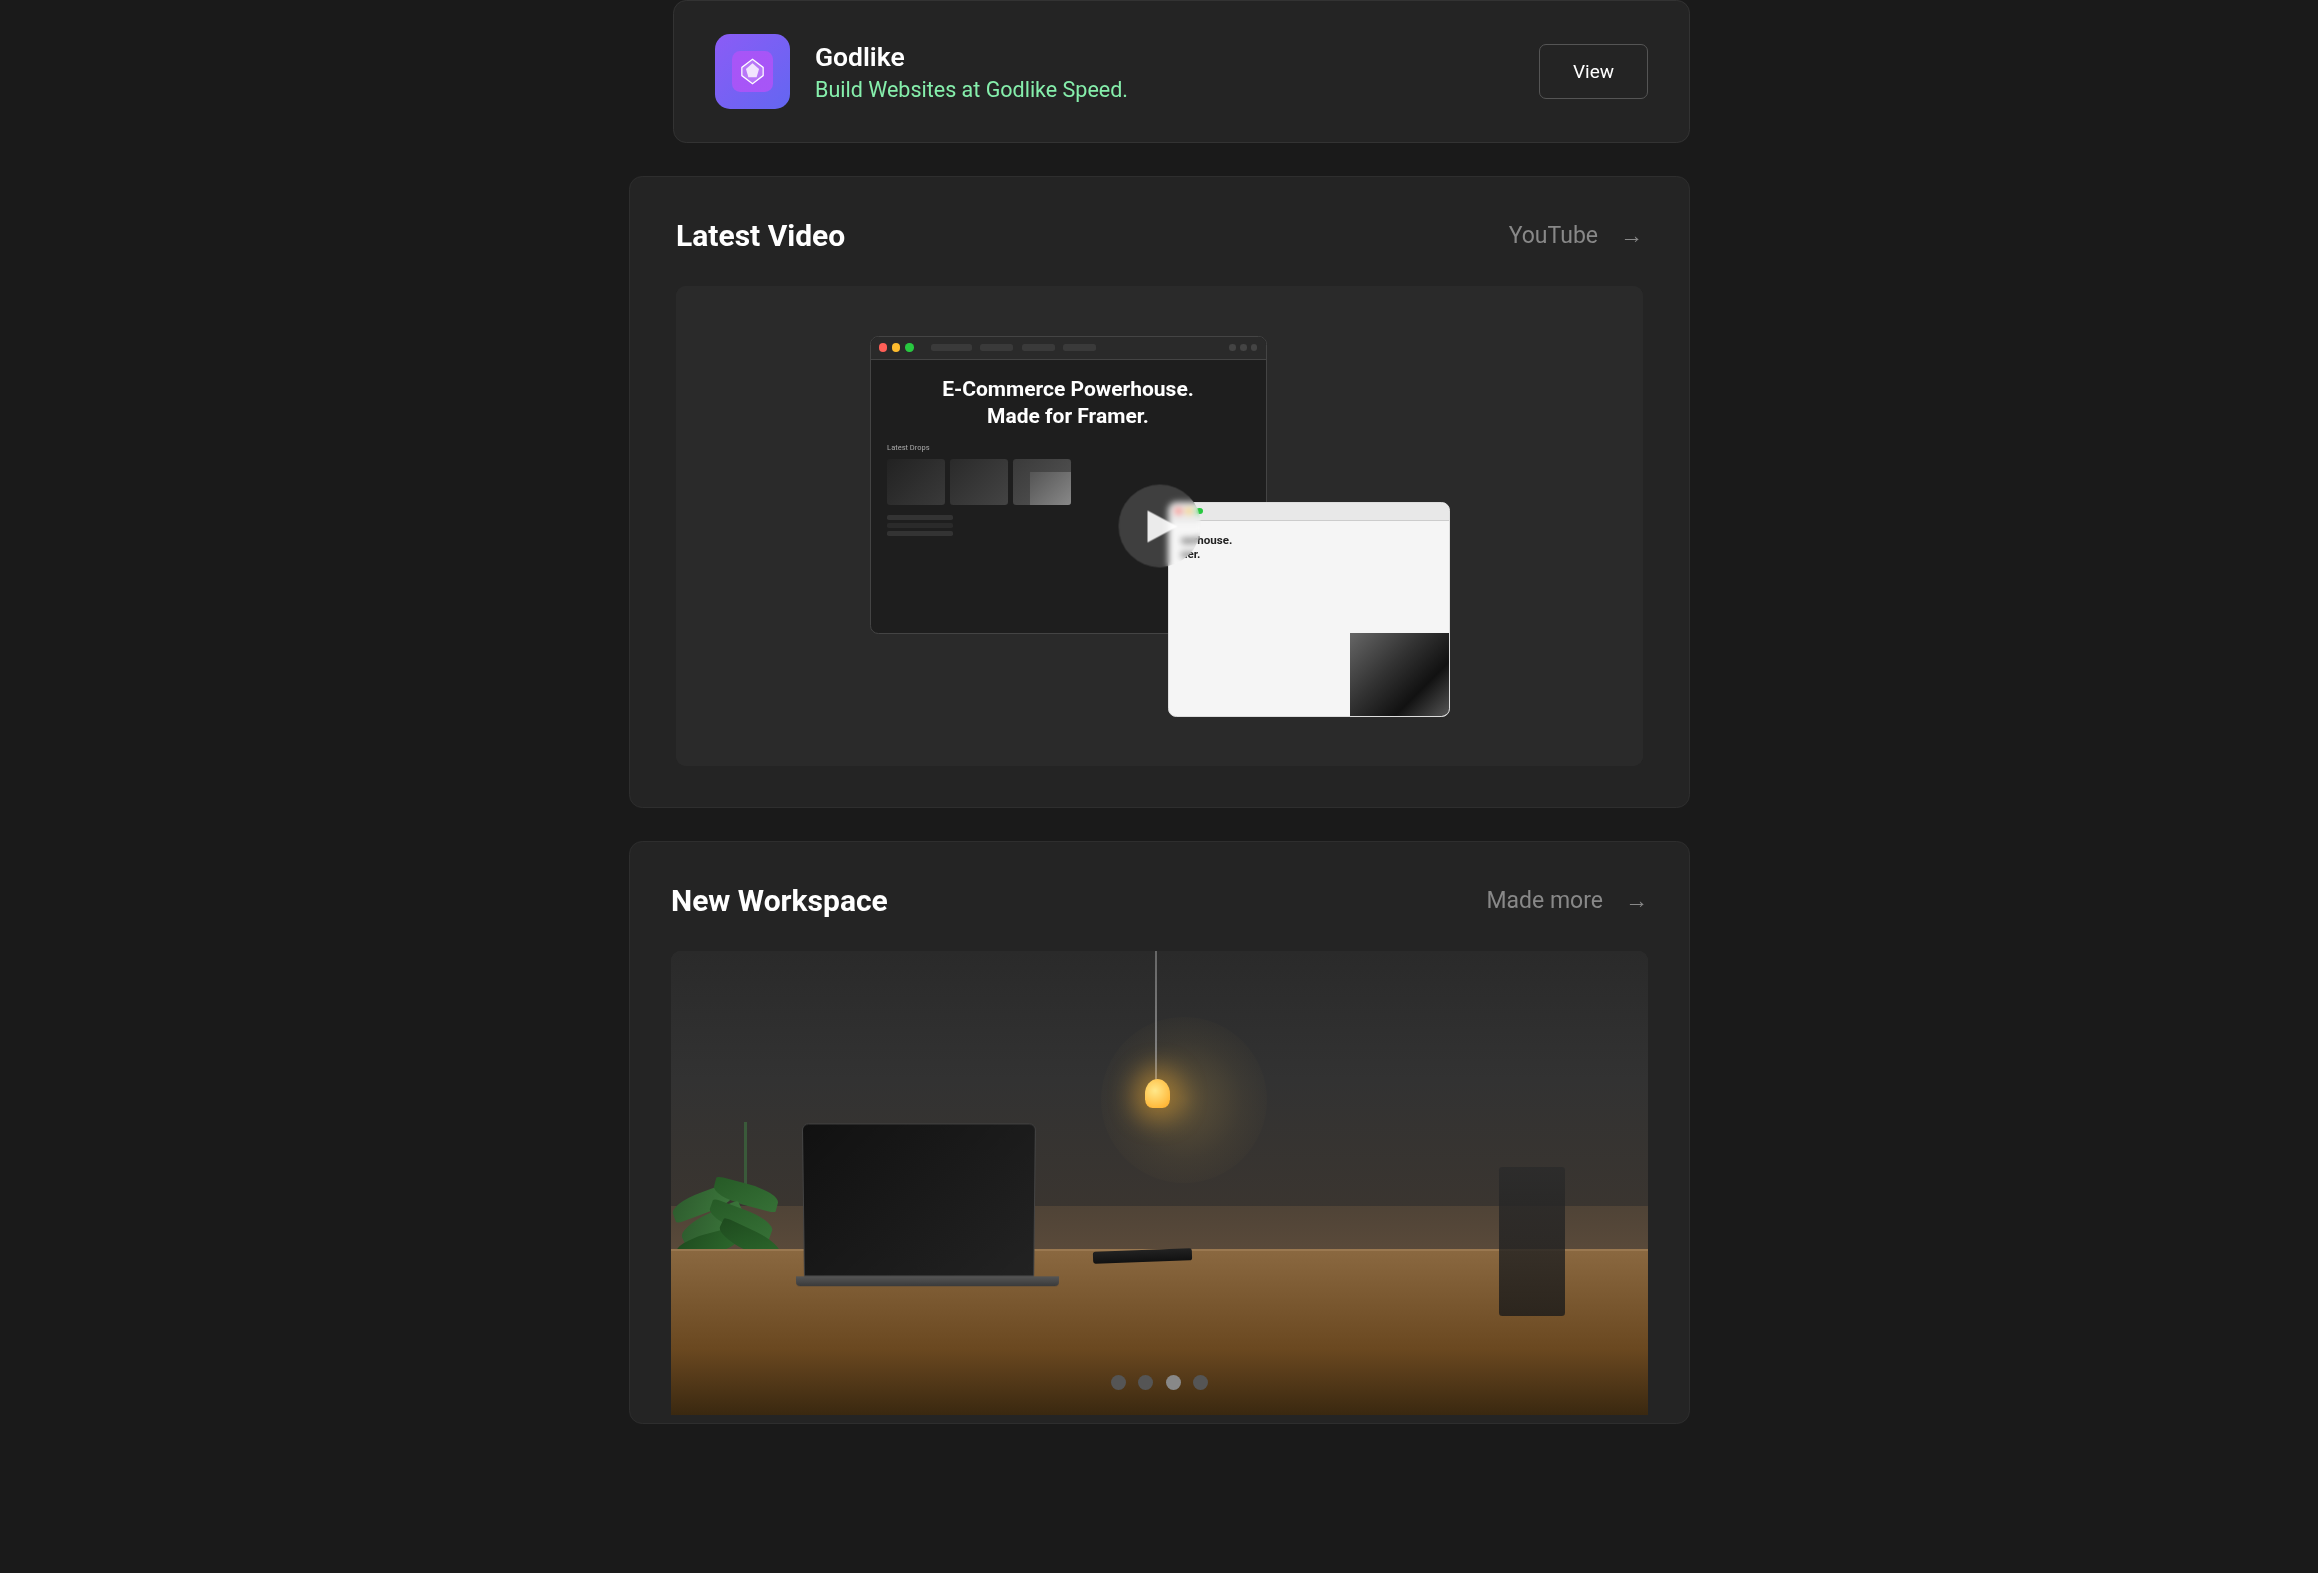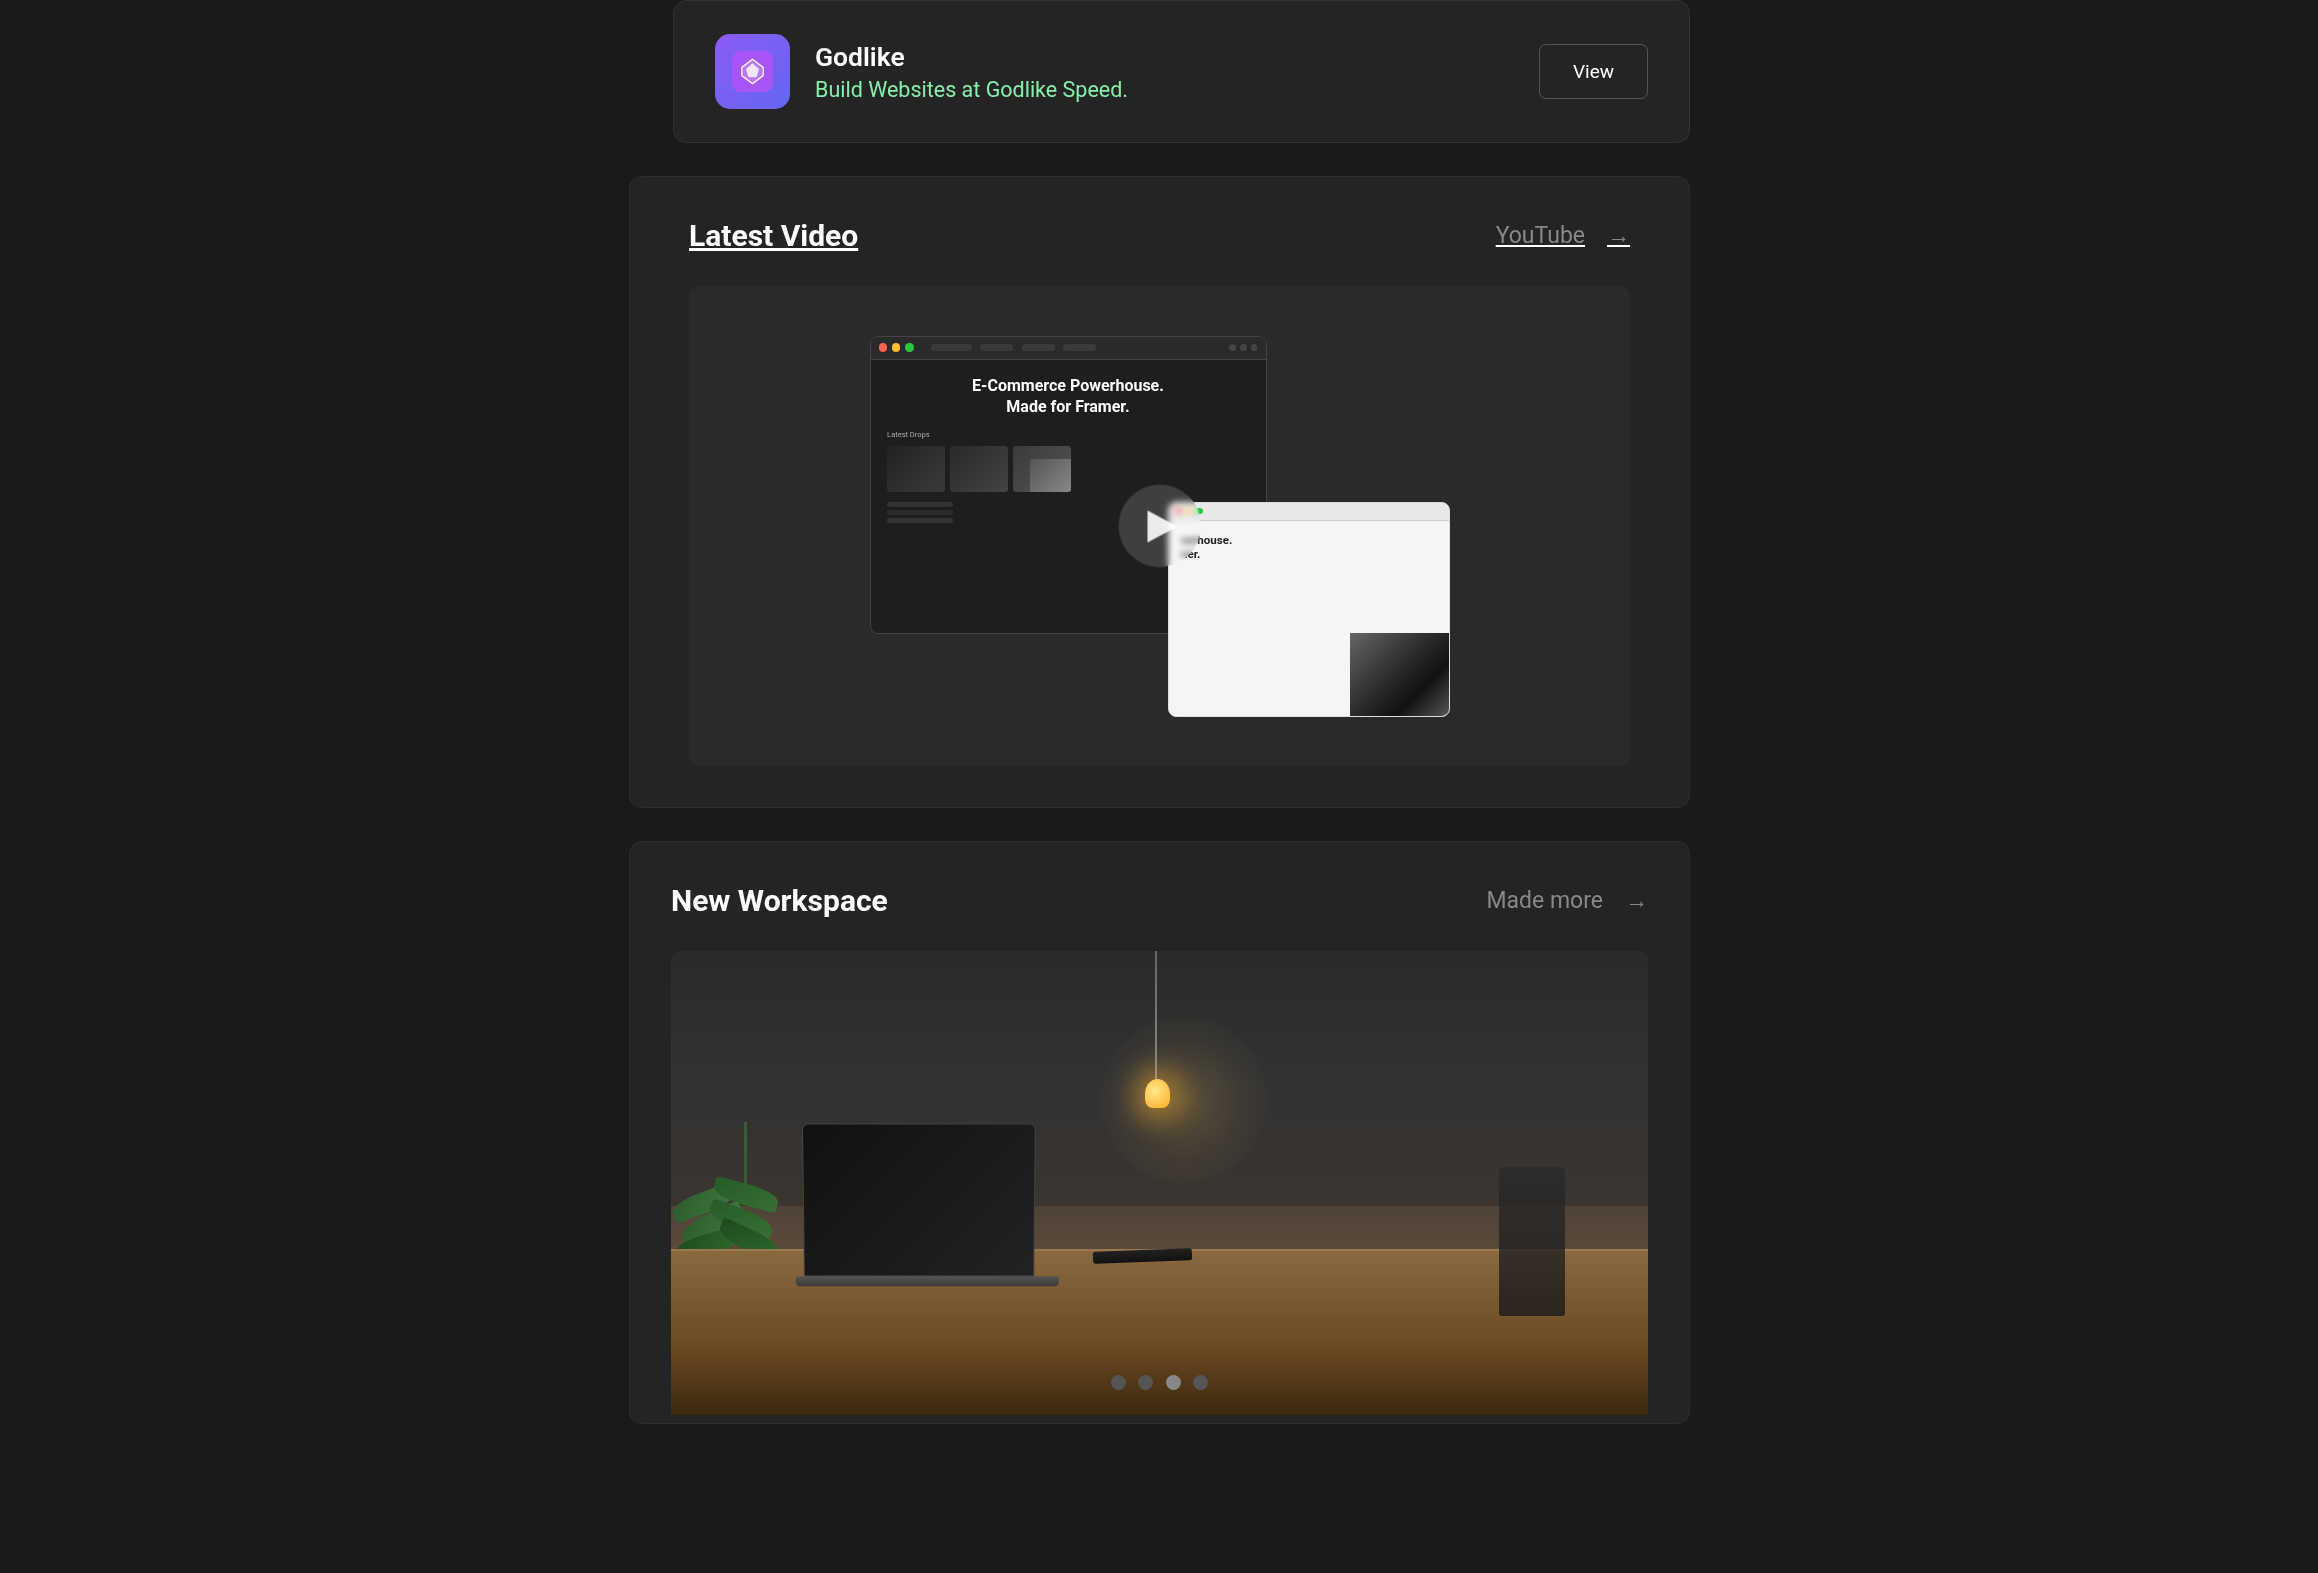--- a/index.html
+++ b/index.html
@@ -80,24 +80,23 @@
       font-size: 19px;
       cursor: pointer;
       white-space: nowrap;
       font-family: inherit;
     }
 
     
     .section {
       background-color: #242424;
       border-radius: 13.2px;
-      padding: 41px 59px;
+      padding: 41px 46px;
       margin-bottom: 33px;
       border: 0.8px solid #2e2e2e;
-      text-decoration: underline;
     }
 
     .section-header {
       display: flex;
       justify-content: space-between;
       align-items: center;
       margin-bottom: 33px;
     }
 
     .section-title {
@@ -183,21 +182,21 @@
     .mockup-dot.yellow { background-color: #febc2e; }
     .mockup-dot.green { background-color: #28c840; }
 
     .mockup-back-content {
       flex: 1;
       padding: 16.6px;
       position: relative;
     }
 
     .ecommerce-title {
-      font-size: 16px;
+      font-size: 21px;
       font-weight: 700;
       color: #ffffff;
       text-align: center;
       line-height: 1.3;
       margin-bottom: 12.4px;
     }
 
     .mockup-front {
       position: absolute;
       bottom: 0;

